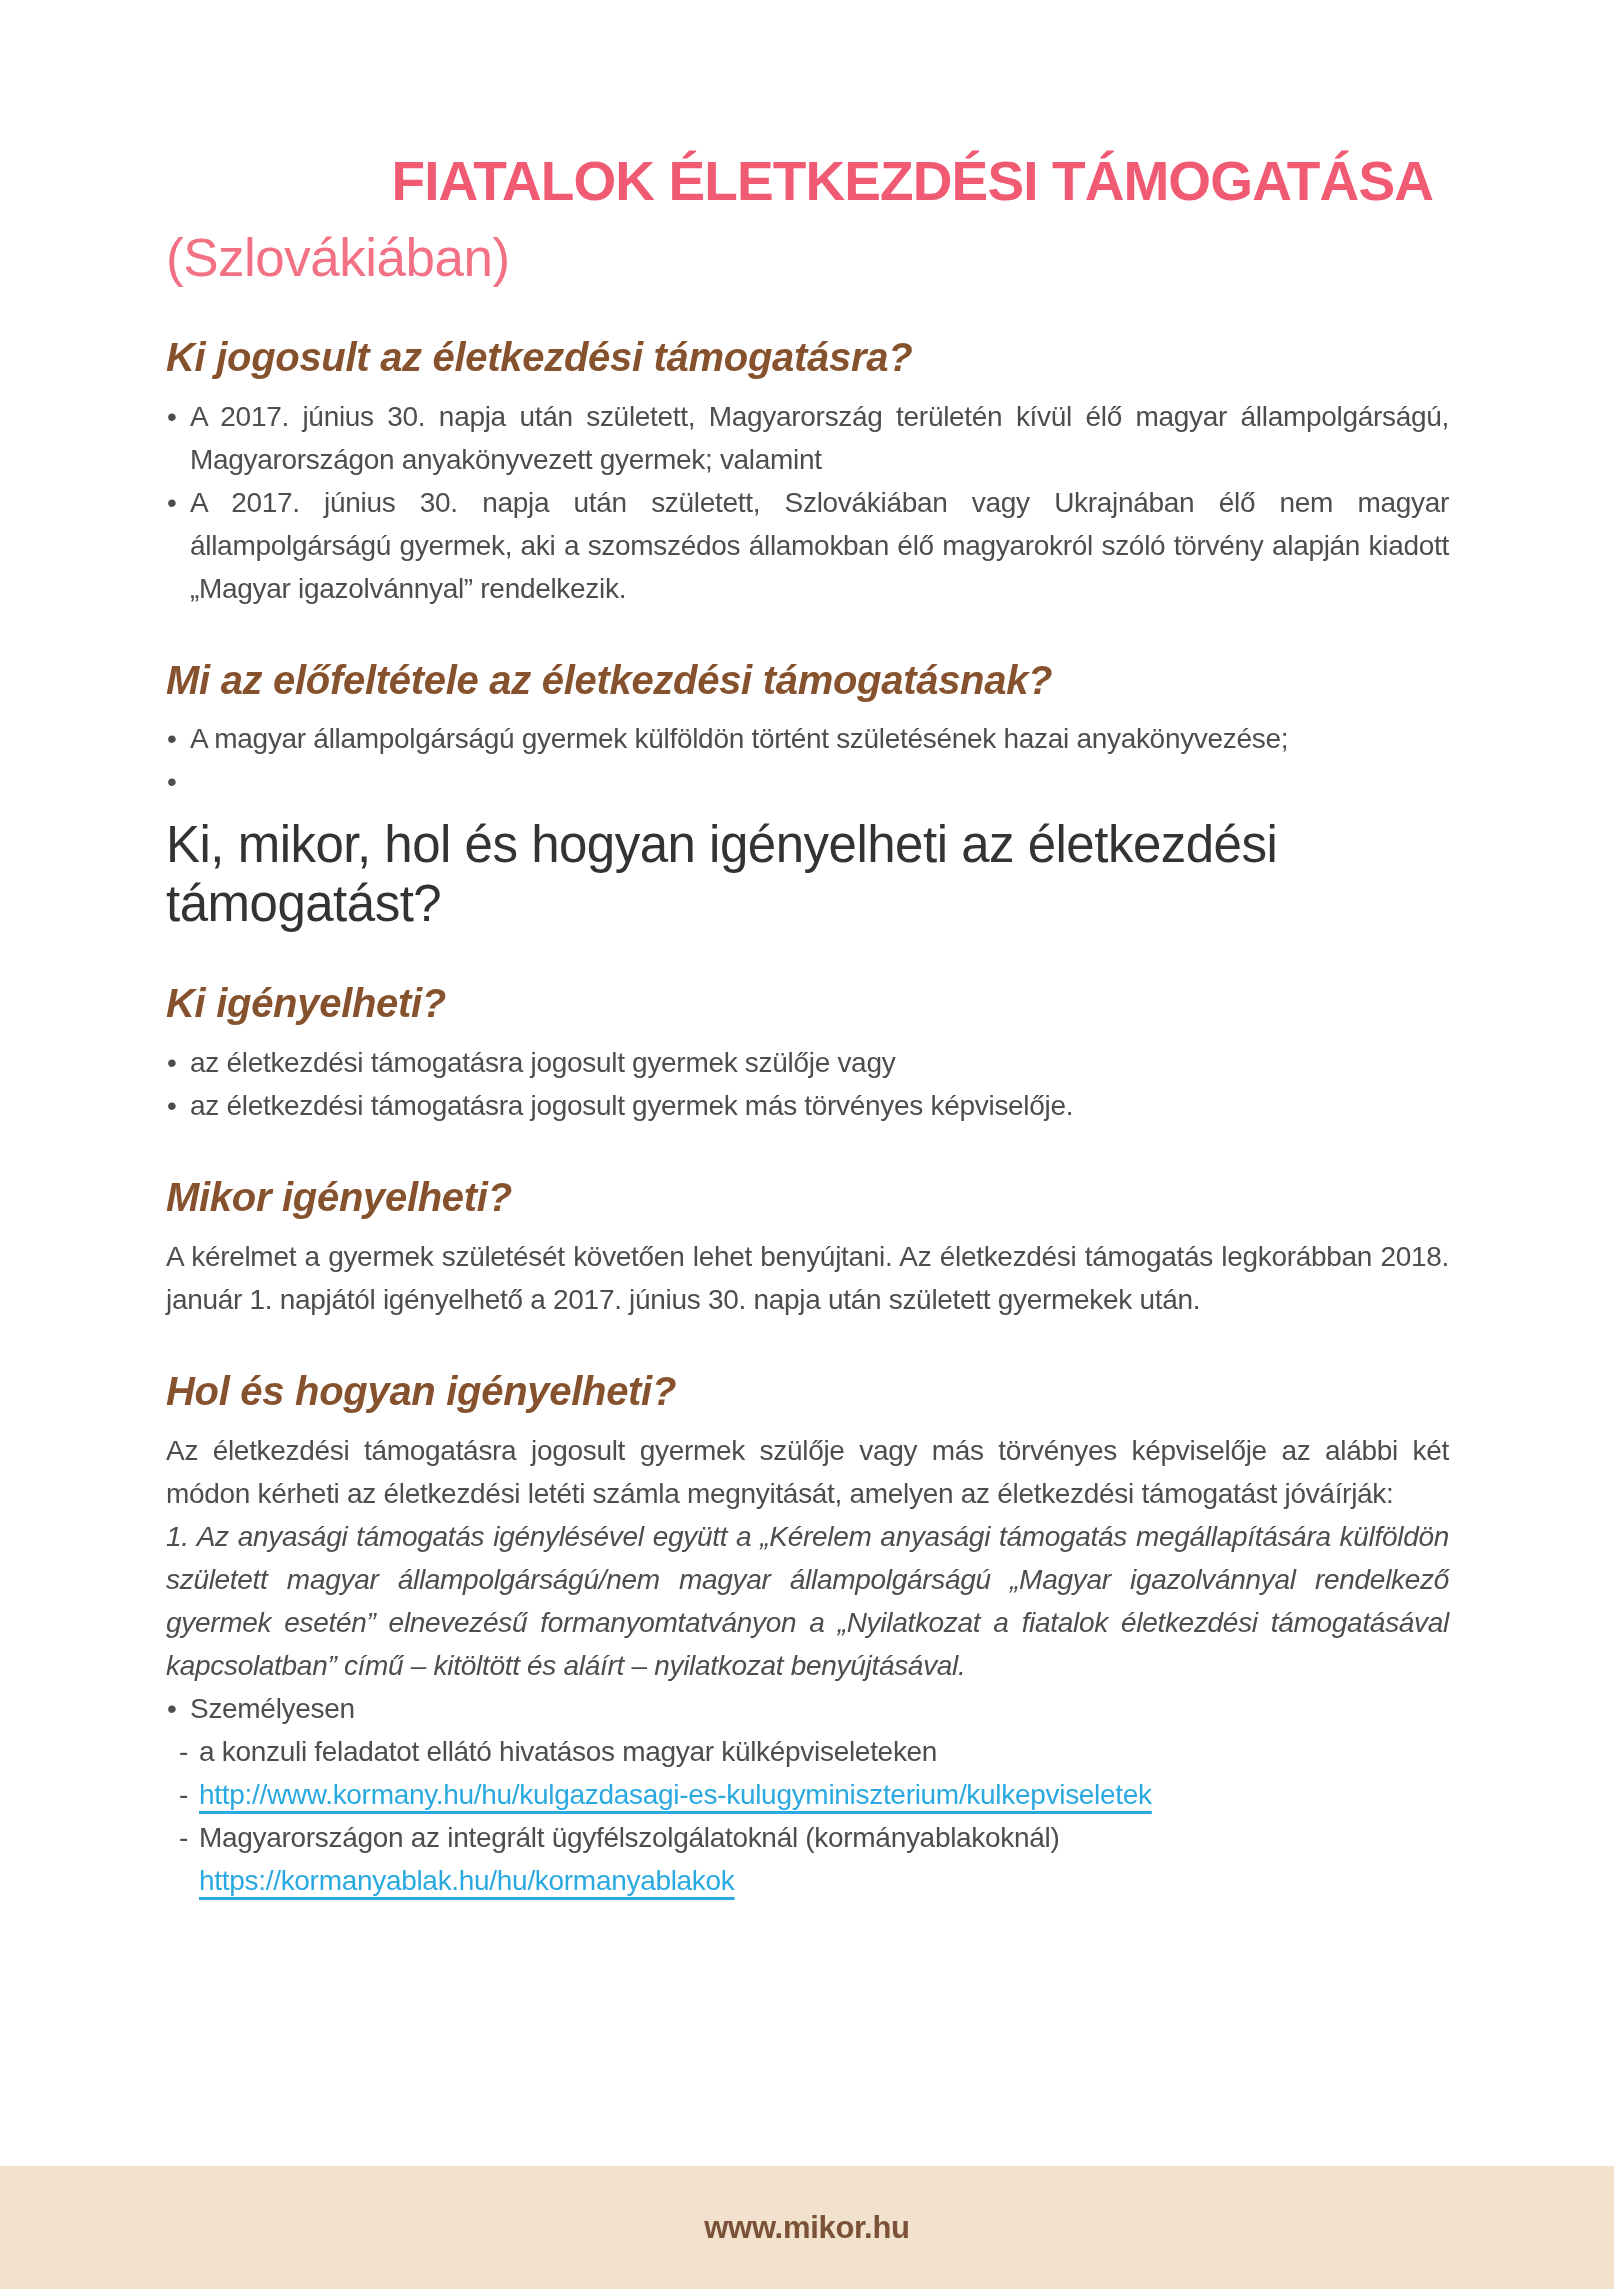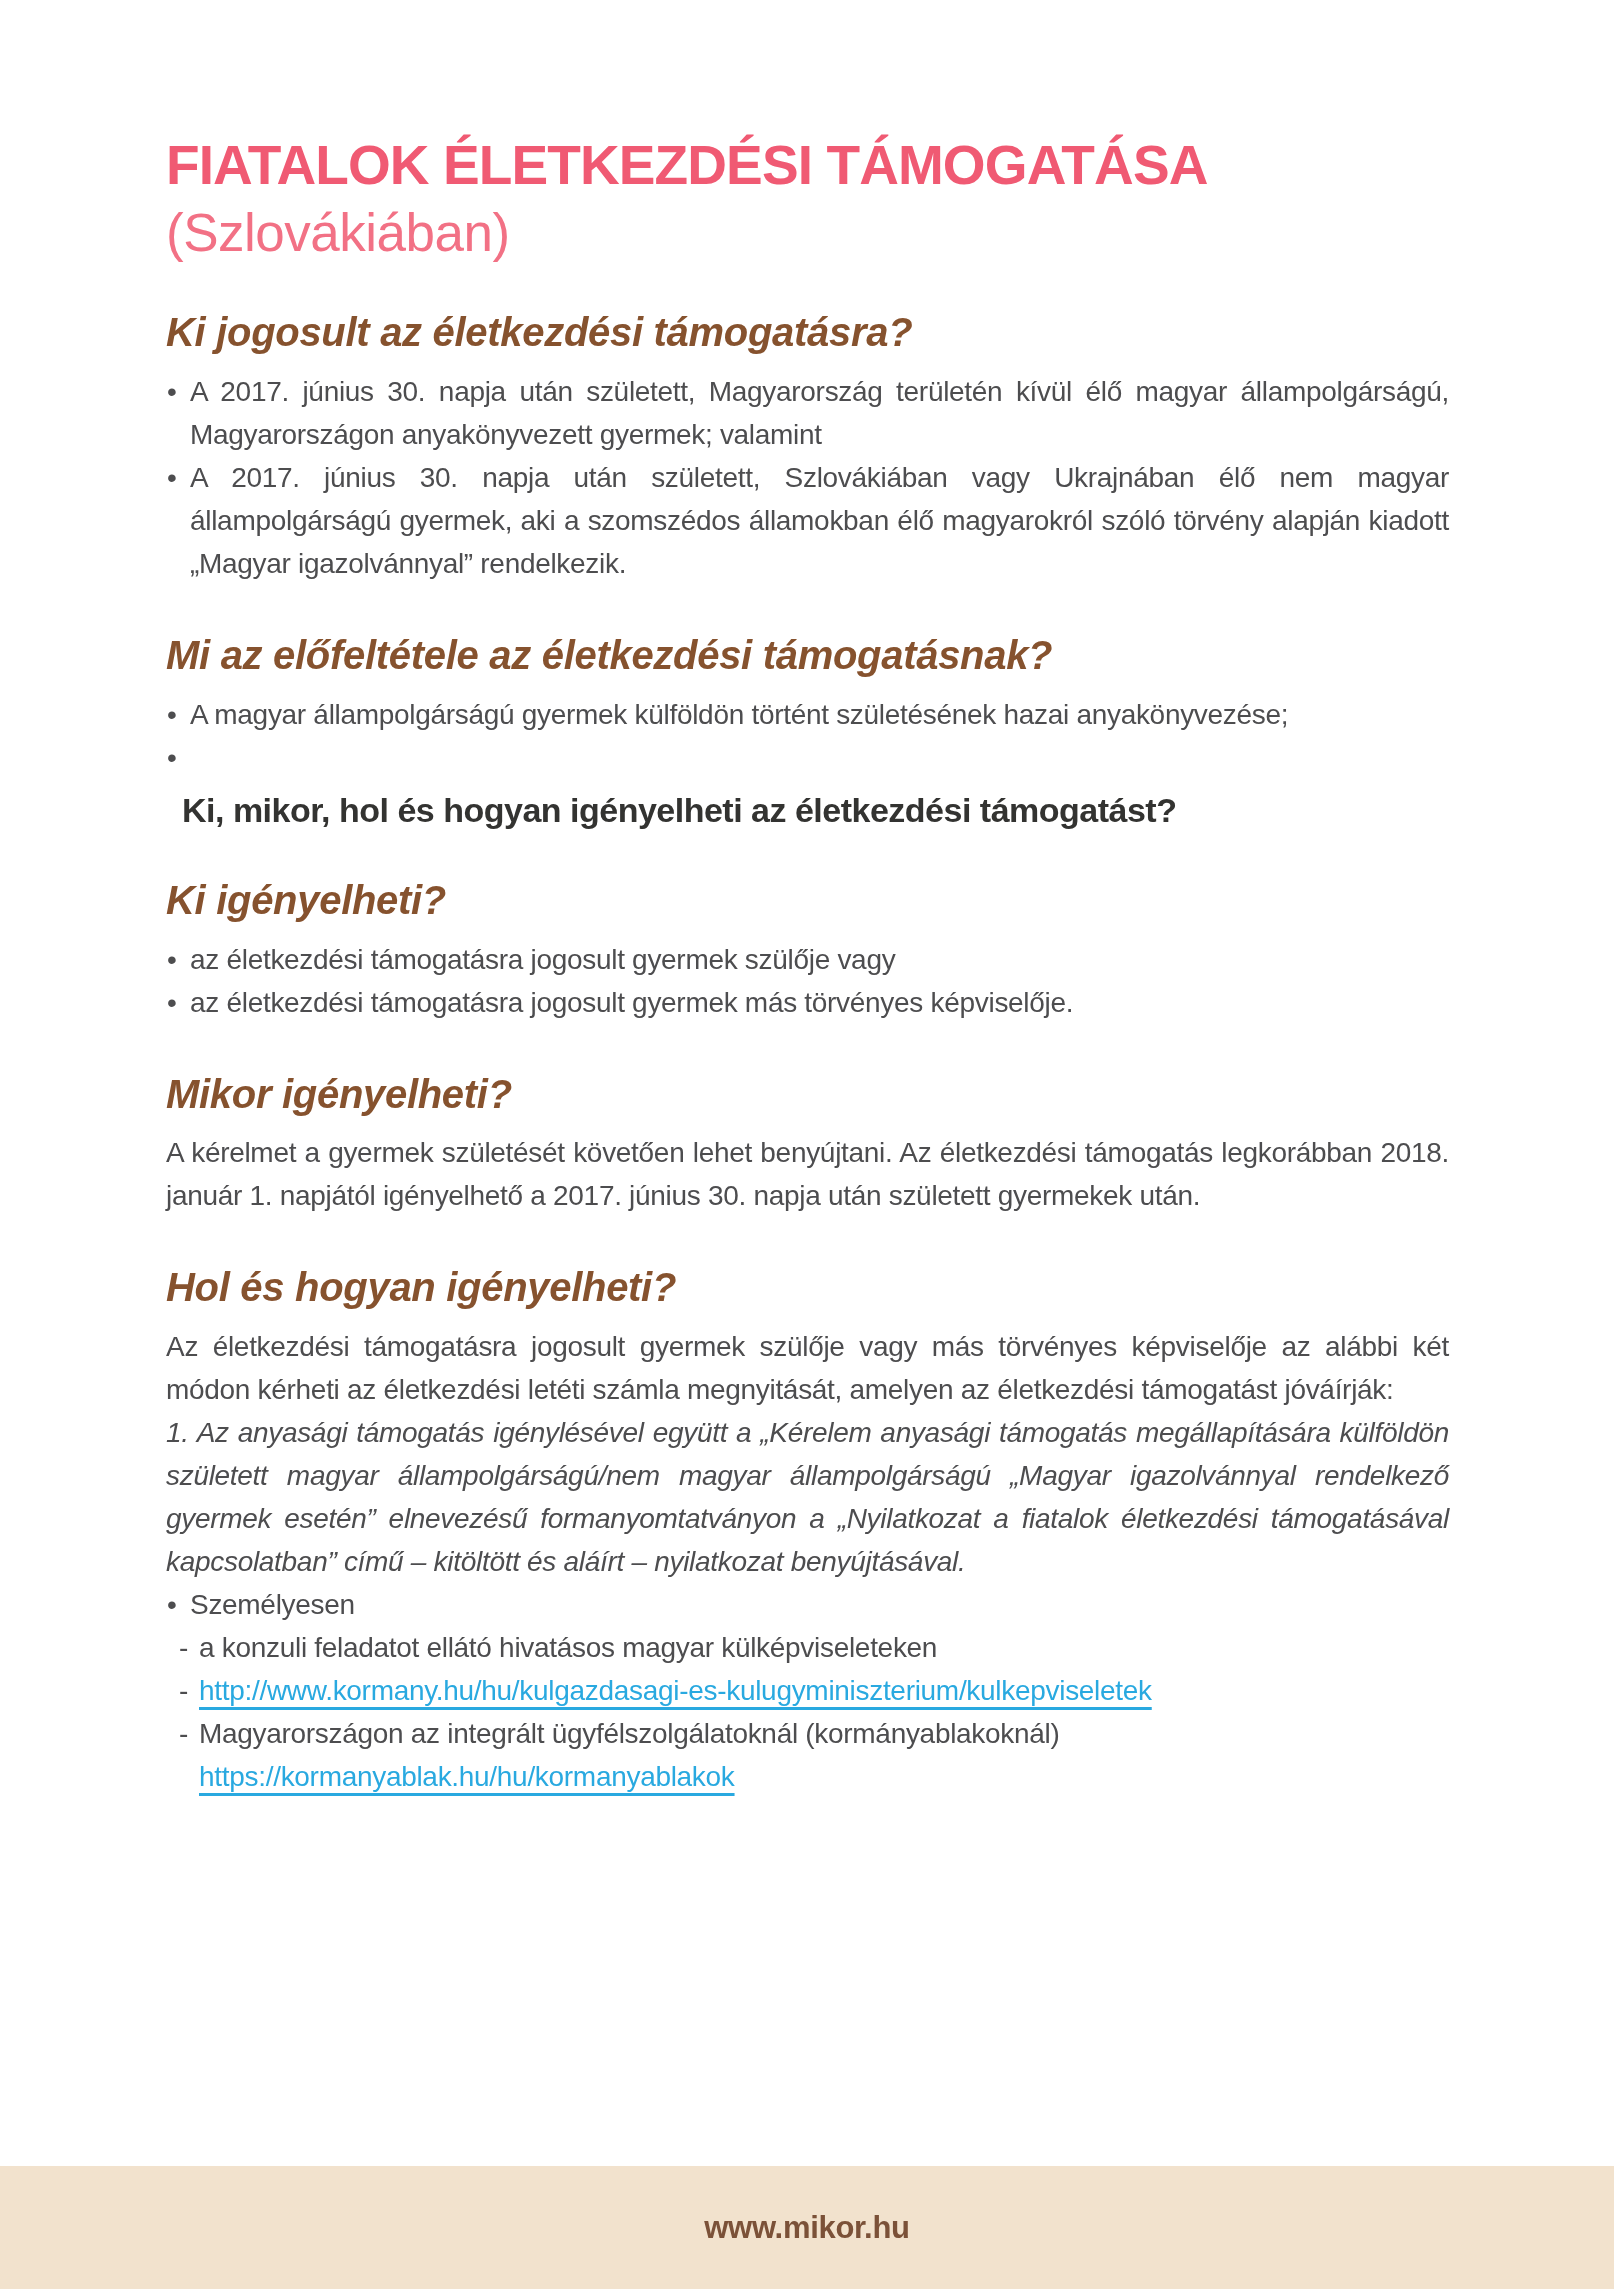--- a/index.html
+++ b/index.html
@@ -12,39 +12,40 @@
     color: #4D4D4F;
   }
   .content {
     position: absolute;
     left: 166px; top: 135px;
     width: 1283px;
   }
   .page-title {
     font-size: 55px; font-weight: 700;
     color: #F05A73;
-    margin: 0; line-height: 1.12;
+    margin: 16px; line-height: 1.12;
     letter-spacing: -0.9px;
+    text-align: right;
   }
   .page-subtitle {
     font-size: 53px; font-weight: 400;
     color: #F27185;
     margin: 7.4px 0 0; line-height: 1.1;
     letter-spacing: -0.5px;
   }
   .section-heading {
     font-size: 40px; font-weight: 700; font-style: italic;
     color: #86522E;
     margin: 48px 0 14.8px;
     letter-spacing: -0.3px;
   }
   .main-heading {
-    font-size: 34px; font-weight: 700;
+    font-size: 51px; font-weight: 400;
     color: #333331;
-    margin: 55px 16px 0;
+    margin: 55px 0 0;
     letter-spacing: -0.5px;
   }
   p.body-text {
     font-size: 28px; line-height: 43px;
     margin: 0; text-align: justify;
     letter-spacing: -0.3px;
   }
   .para-gap { margin-top: 42px; font-style: italic; }
   ul.bullet-list, ul.sub-list { list-style: none; margin: 0; padding: 0; }
   ul.bullet-list > li {

